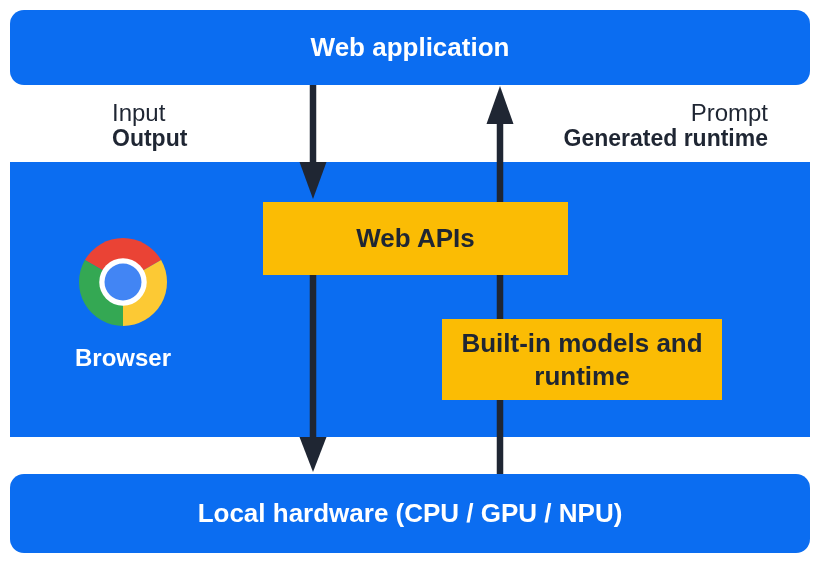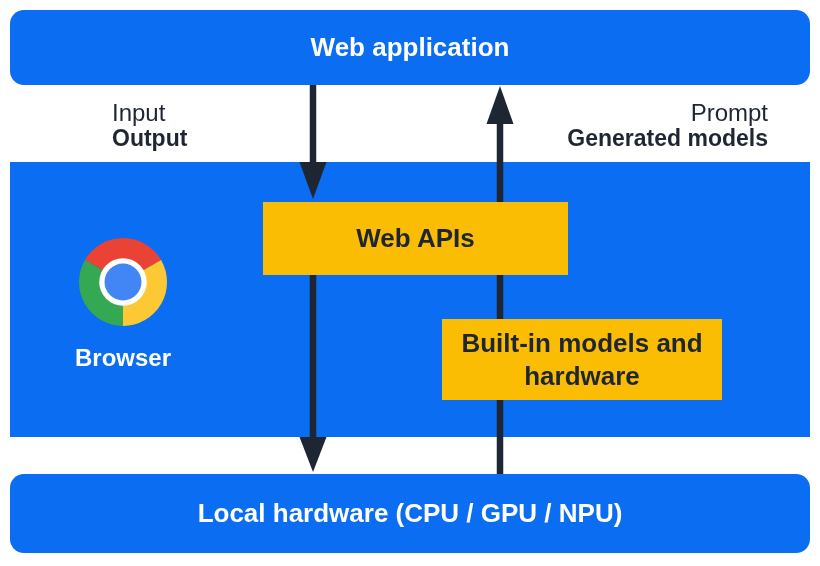--- a/index.html
+++ b/index.html
@@ -103,33 +103,33 @@
     </g>
   </svg>
 
   <div class="flow-label flow-left">
     <div class="t1">Input</div>
     <div class="t2">Output</div>
   </div>
 
   <div class="flow-label flow-right">
     <div class="t1">Prompt</div>
-    <div class="t2">Generated models</div>
+    <div class="t2">Generated runtime</div>
   </div>
 
   <svg class="chrome-logo" viewBox="0 0 100 100" aria-hidden="true">
     <path d="M50 50 L6.7 25 A50 50 0 0 1 93.3 25 Z" fill="#EA4335"></path>
     <path d="M50 50 L93.3 25 A50 50 0 0 1 50 100 Z" fill="#FCC934"></path>
     <path d="M50 50 L50 100 A50 50 0 0 1 6.7 25 Z" fill="#34A853"></path>
     <circle cx="50" cy="50" r="27" fill="#FFFFFF"></circle>
     <circle cx="50" cy="50" r="21" fill="#4285F4"></circle>
   </svg>
   <div class="browser-label">Browser</div>
 
   <div class="ybox web-apis-box">
     <span>Web APIs</span>
   </div>
 
   <div class="ybox builtin-box">
-    <span>Built-in models and hardware</span>
+    <span>Built-in models and runtime</span>
   </div>
 
 </div>
 
 </body></html>

